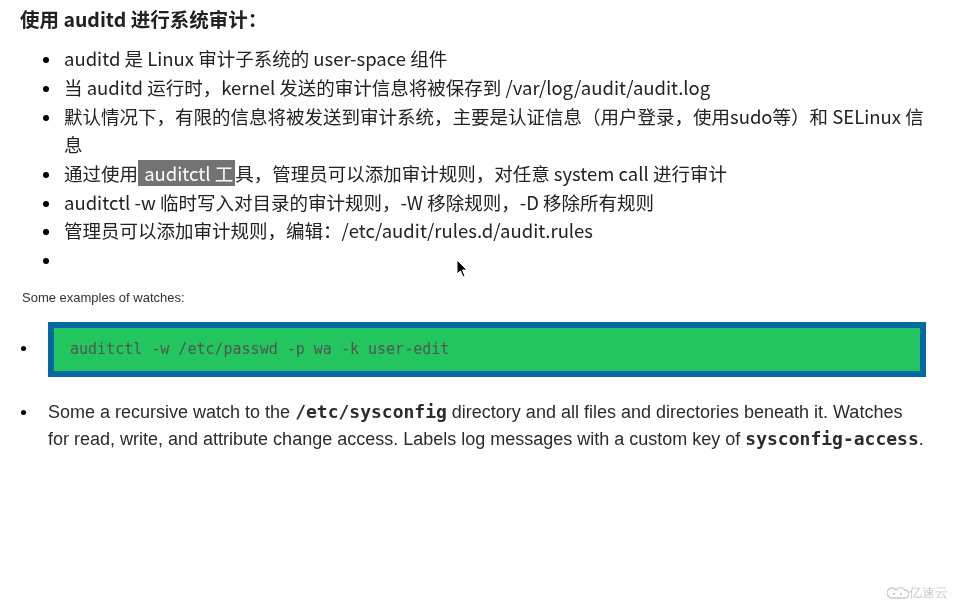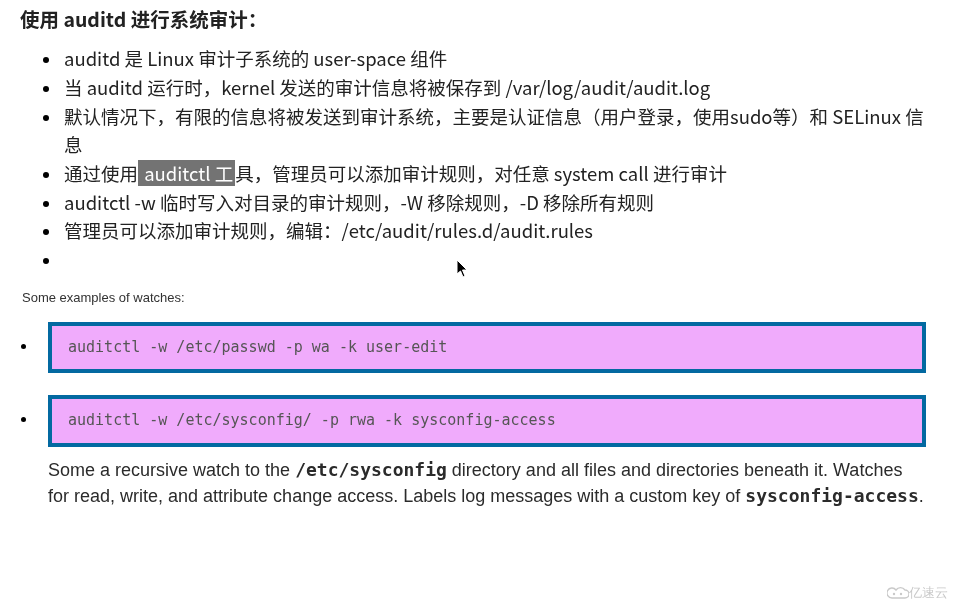--- a/index.html
+++ b/index.html
@@ -53,22 +53,22 @@
   ul.examples > li {
     list-style-type: disc;
     margin-bottom: 22px;
   }
   ul.examples > li::marker {
     color: #000;
     font-size: 0.7em;
   }
   .codebox {
     margin: 0 16px 10px 10px;
-    border: 4px solid #0369a1;
-    background: #f0abfc;
+    border: 6px solid #0369a1;
+    background: #22c55e;
     padding: 12px 16px;
     font-family: "Consolas", "Menlo", "DejaVu Sans Mono", monospace;
     font-size: 15px;
     color: #555;
     line-height: 1.3;
     white-space: pre;
     overflow: hidden;
   }
   .desc {
     font-family: "Segoe UI", "Helvetica Neue", Arial, sans-serif;
@@ -122,21 +122,20 @@
     <li class="empty-li"><span></span></li>
   </ul>
 
   <div class="subhead">Some examples of watches:</div>
 
   <ul class="examples">
     <li>
       <div class="codebox">auditctl -w /etc/passwd -p wa -k user-edit</div>
     </li>
     <li>
-      <div class="codebox">auditctl -w /etc/sysconfig/ -p rwa -k sysconfig-access</div>
       <div class="desc"><span>Some a recursive watch to the </span><span class="mono">/etc/sysconfig</span><span> directory and all files and directories beneath it. Watches for read, write, and attribute change access. Labels log messages with a custom key of </span><span class="mono">sysconfig-access</span><span>.</span></div>
     </li>
   </ul>
 
 </div>
 
 <svg class="cursor" width="14" height="20" viewBox="0 0 14 20">
   <path d="M1 1 L1 15 L4.5 12 L7 18 L9 17 L6.5 11 L11 11 Z" fill="#000" stroke="#fff" stroke-width="1"></path>
 </svg>
 

